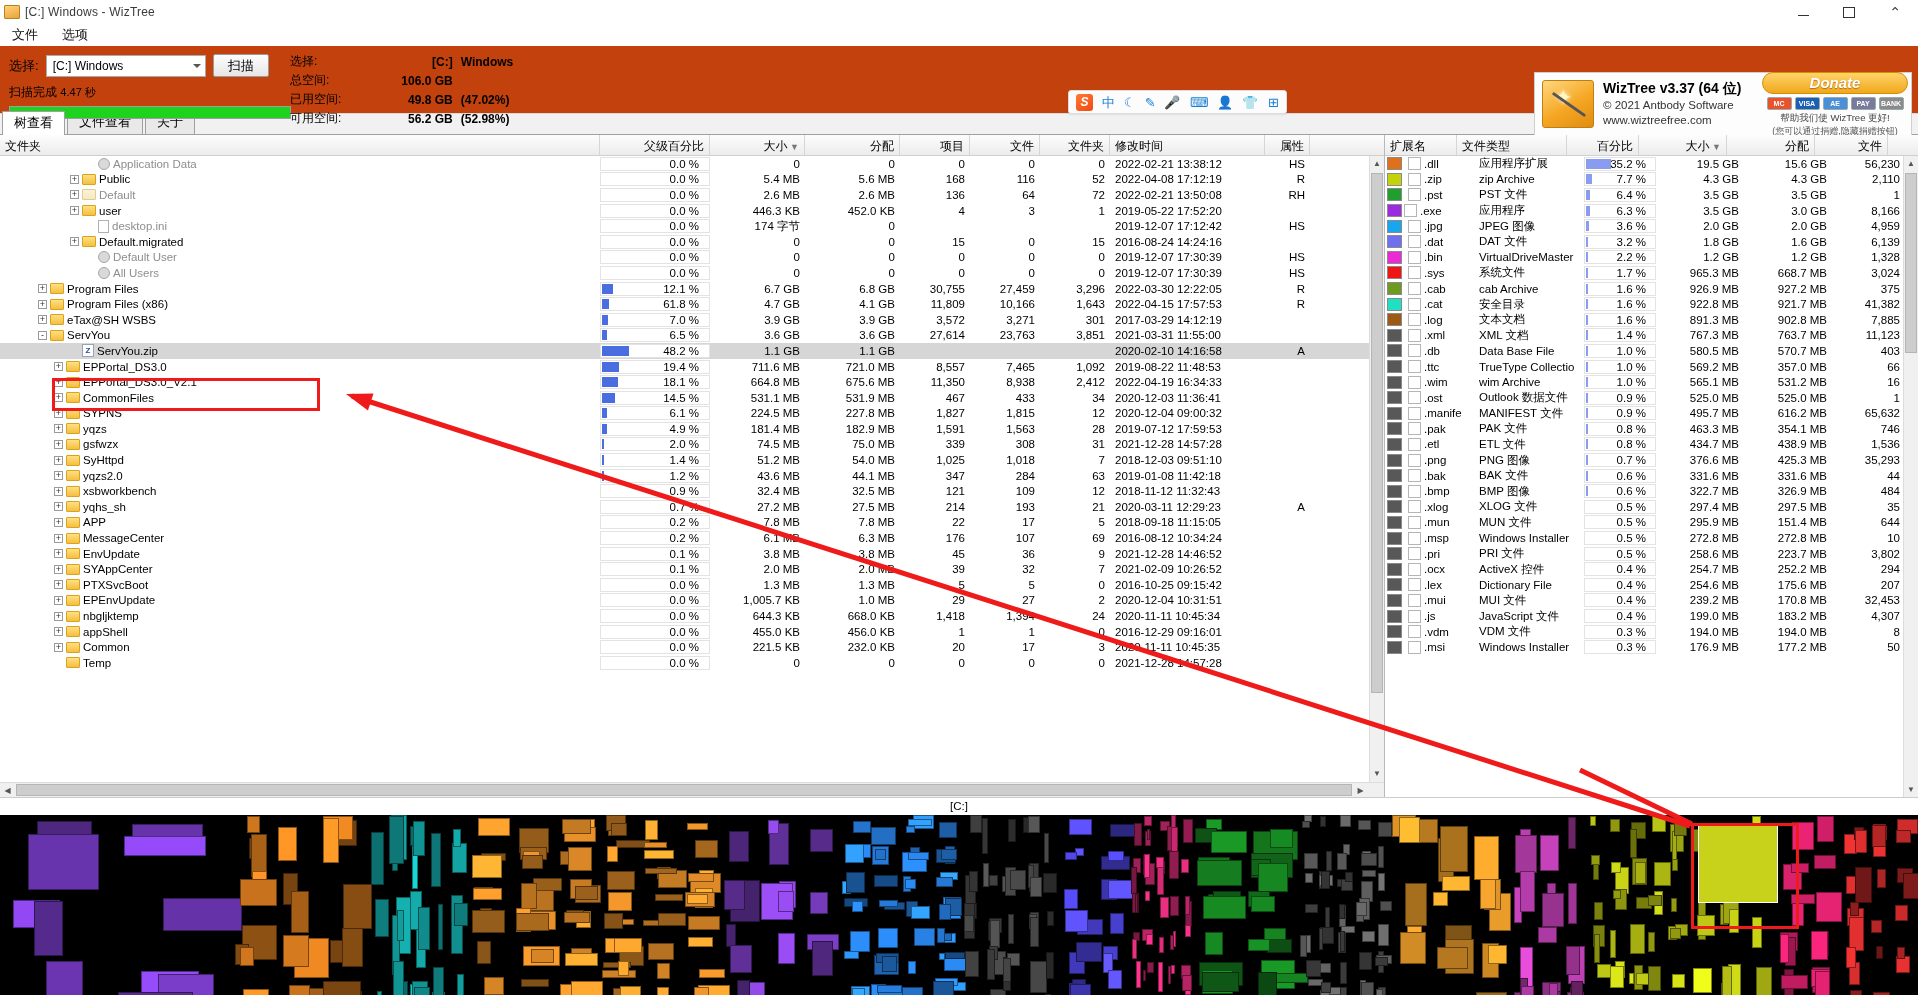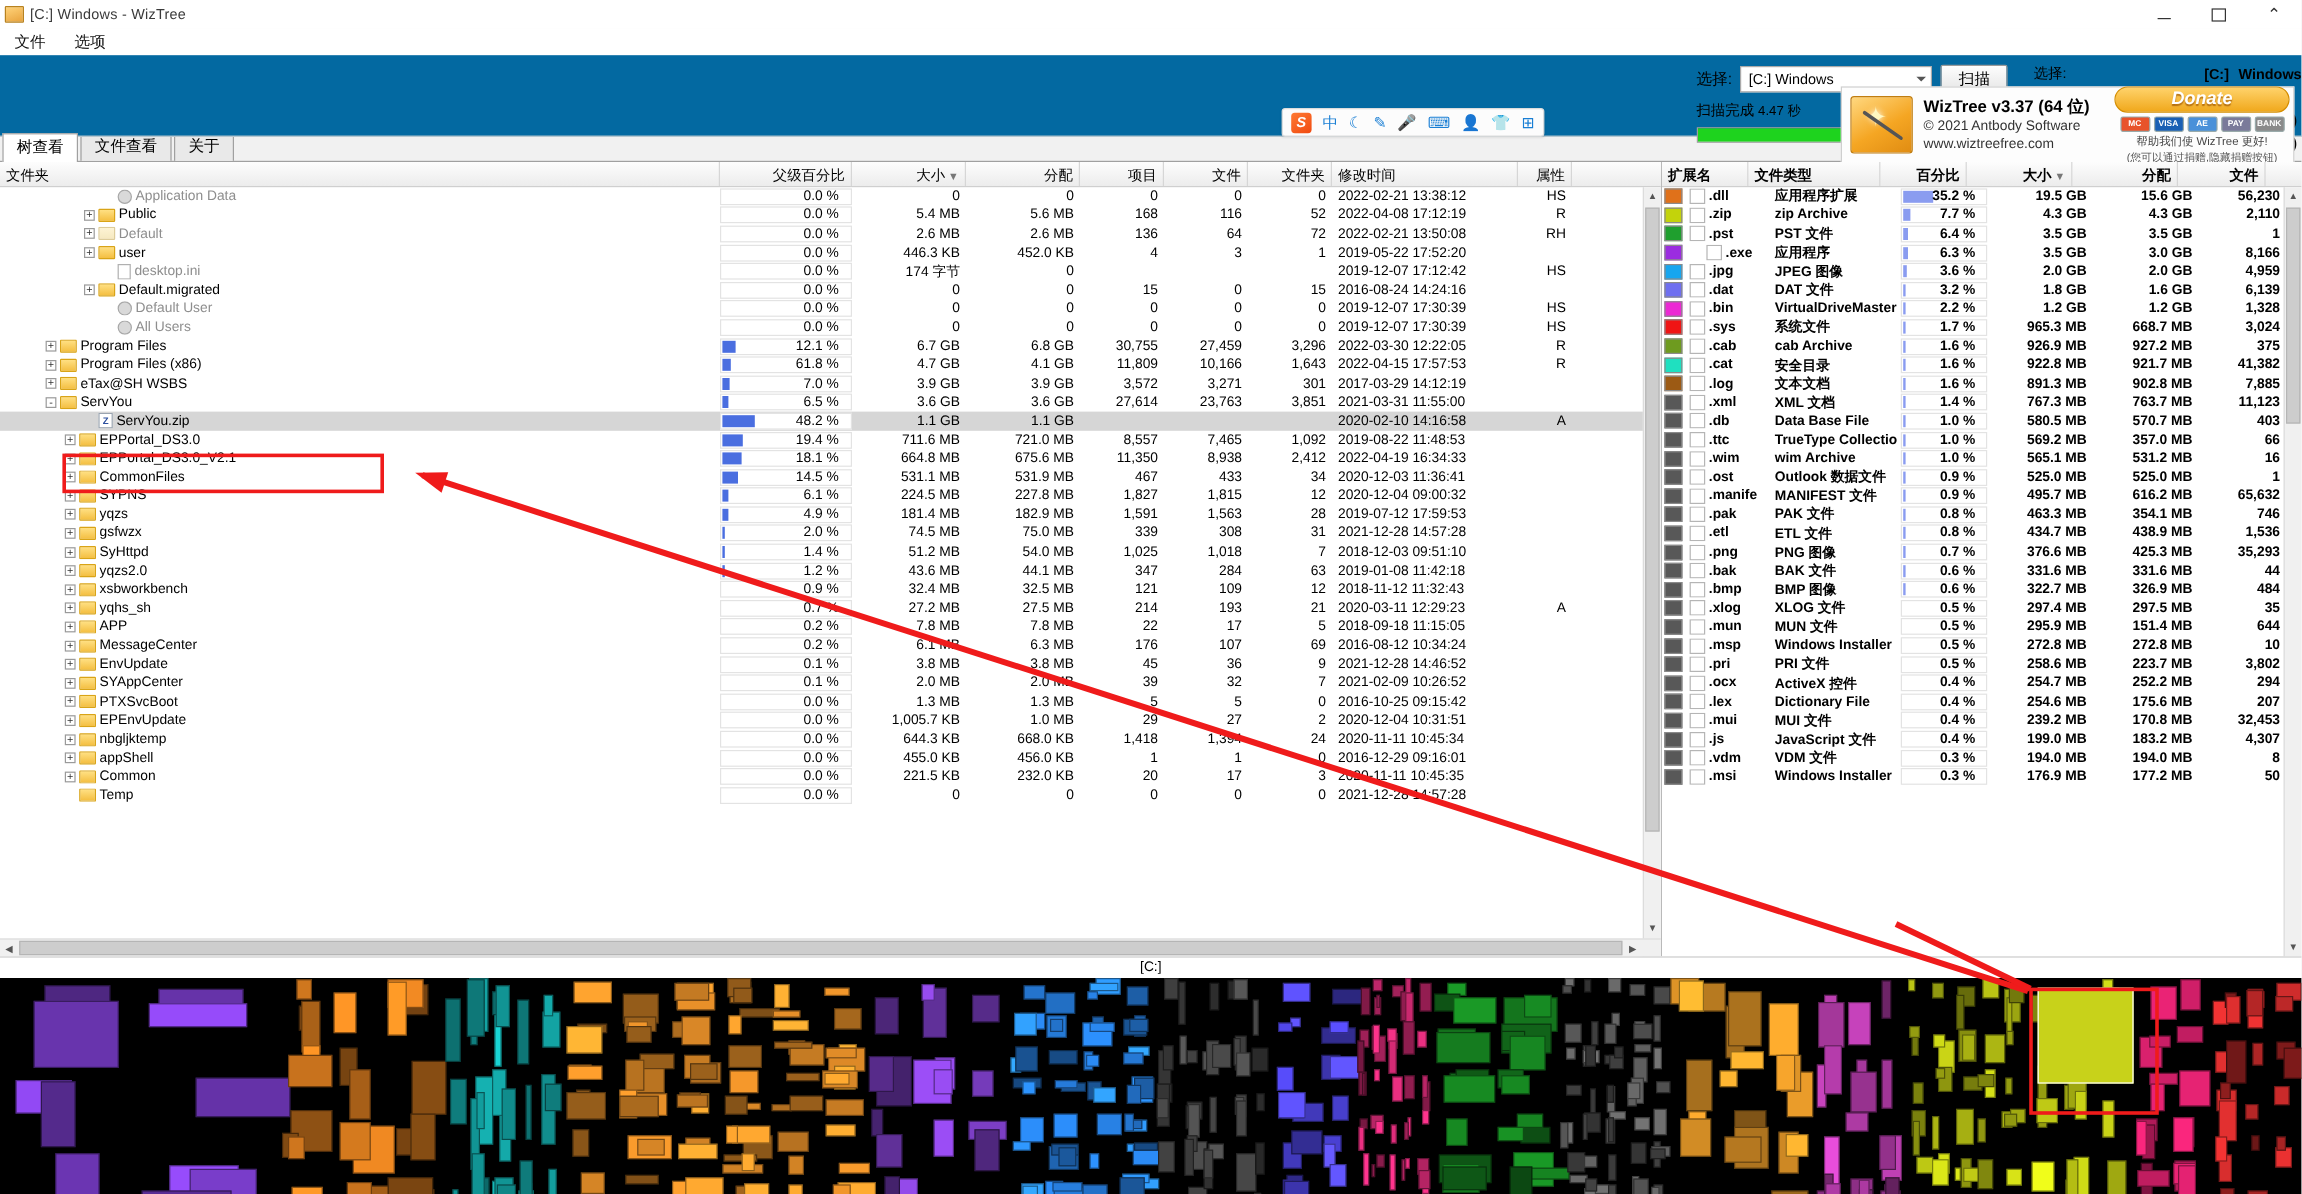--- a/index.html
+++ b/index.html
@@ -36,23 +36,23 @@
   .wc-min::before { content:""; display:block; width:11px; height:1px; background:#333; margin-top:7px;}
   .wc-max::before { content:""; display:block; width:10px; height:9px; border:1px solid #333;}
   .wc-chev::before { content:"\2303"; font-size:14px; color:#333; }
 
   
   .menubar { height: 22px; background:#fff; display:flex; align-items:center; padding-left:9px; gap:18px; }
   .menubar span { font-size: 13px; color:#111; padding: 1px 3px; cursor: default;}
 
   
   .toolstrip {
-    height: 68px; background:#0369a1;
+    height: 68px; background:#c2410c;
     border-bottom:1px solid #d8d8d8;
-    position: relative; display:flex; align-items:flex-start;justify-content:flex-end;
+    position: relative; display:flex; align-items:flex-start;
   }
   .tool-left { width: 290px; padding: 8px 0 0 9px; }
   .row1 { display:flex; align-items:center; gap:7px; }
   .lbl-select { font-size:13px; }
   .combo {
     width: 160px; height: 22px; background:#fff; border:1px solid #aaa;
     display:flex; align-items:center; padding-left:6px; font-size:12px;
     position: relative;
   }
   .combo .chev {
@@ -136,21 +136,21 @@
   .tabs { height:21px; background:#f1f1f1; display:flex; align-items:flex-end; padding-left:2px; border-bottom:1px solid #a0a0a0;}
   .tab {
     padding: 2px 11px 3px; font-size:13px; border:1px solid #a0a0a0; border-bottom:none;
     background:#e9e9e9; margin-right:2px; cursor:pointer;
   }
   .tab.active { background:#fff; position:relative; top:1px; }
 
   
   .panes { display:flex; height: 662px; background:#fff; }
   .pane-left { width:1385px; position:relative; border-right:1px solid #b9b9b9;}
-  .pane-right { flex:1; position:relative;font-weight:bold; }
+  .pane-right { flex:1; position:relative; }
 
   .hdr { display:flex; height:21px; background:linear-gradient(#fdfdfd,#ececec); border-bottom:1px solid #cfcfcf; }
   .hdr > div {
     border-right:1px solid #d6d6d6; font-size:12px; padding: 3px 5px 0;
     white-space:nowrap; overflow:hidden; cursor:pointer;
   }
   .hdr .r { text-align:right; }
   .sortmark { color:#777; font-size:9px; }
 
   .rows { height: 623px; overflow:hidden; position:relative; }
@@ -974,21 +974,21 @@
             <div class="cell r barbox" style="width: 72px; position: relative;">
               <i style="position: absolute; left: 1px; top: 1px; bottom: 1px; background: rgb(138, 156, 240); width: 4.2px;"></i>
               <span style="position: relative; display: block; padding-right: 4px;">6.4 %</span>
             </div>
             <div class="cell r" style="width: 88px;">3.5 GB</div>
             <div class="cell r" style="width: 88px;">3.5 GB</div>
             <div class="cell r" style="width: 73px;">1</div>
           </div>
           <div class="row">
             <div class="swatch" style="background: rgb(155, 44, 224);"></div>
-            <div class="cell treecell" style="width: 72px; padding-left: 20px;">
+            <div class="cell treecell" style="width: 72px; padding-left: 2px;">
               <span class="exticon"></span>
               <span>.exe</span>
             </div>
             <div class="cell" style="width: 110px;">应用程序</div>
             <div class="cell r barbox" style="width: 72px; position: relative;">
               <i style="position: absolute; left: 1px; top: 1px; bottom: 1px; background: rgb(138, 156, 240); width: 4.2px;"></i>
               <span style="position: relative; display: block; padding-right: 4px;">6.3 %</span>
             </div>
             <div class="cell r" style="width: 88px;">3.5 GB</div>
             <div class="cell r" style="width: 88px;">3.0 GB</div>

